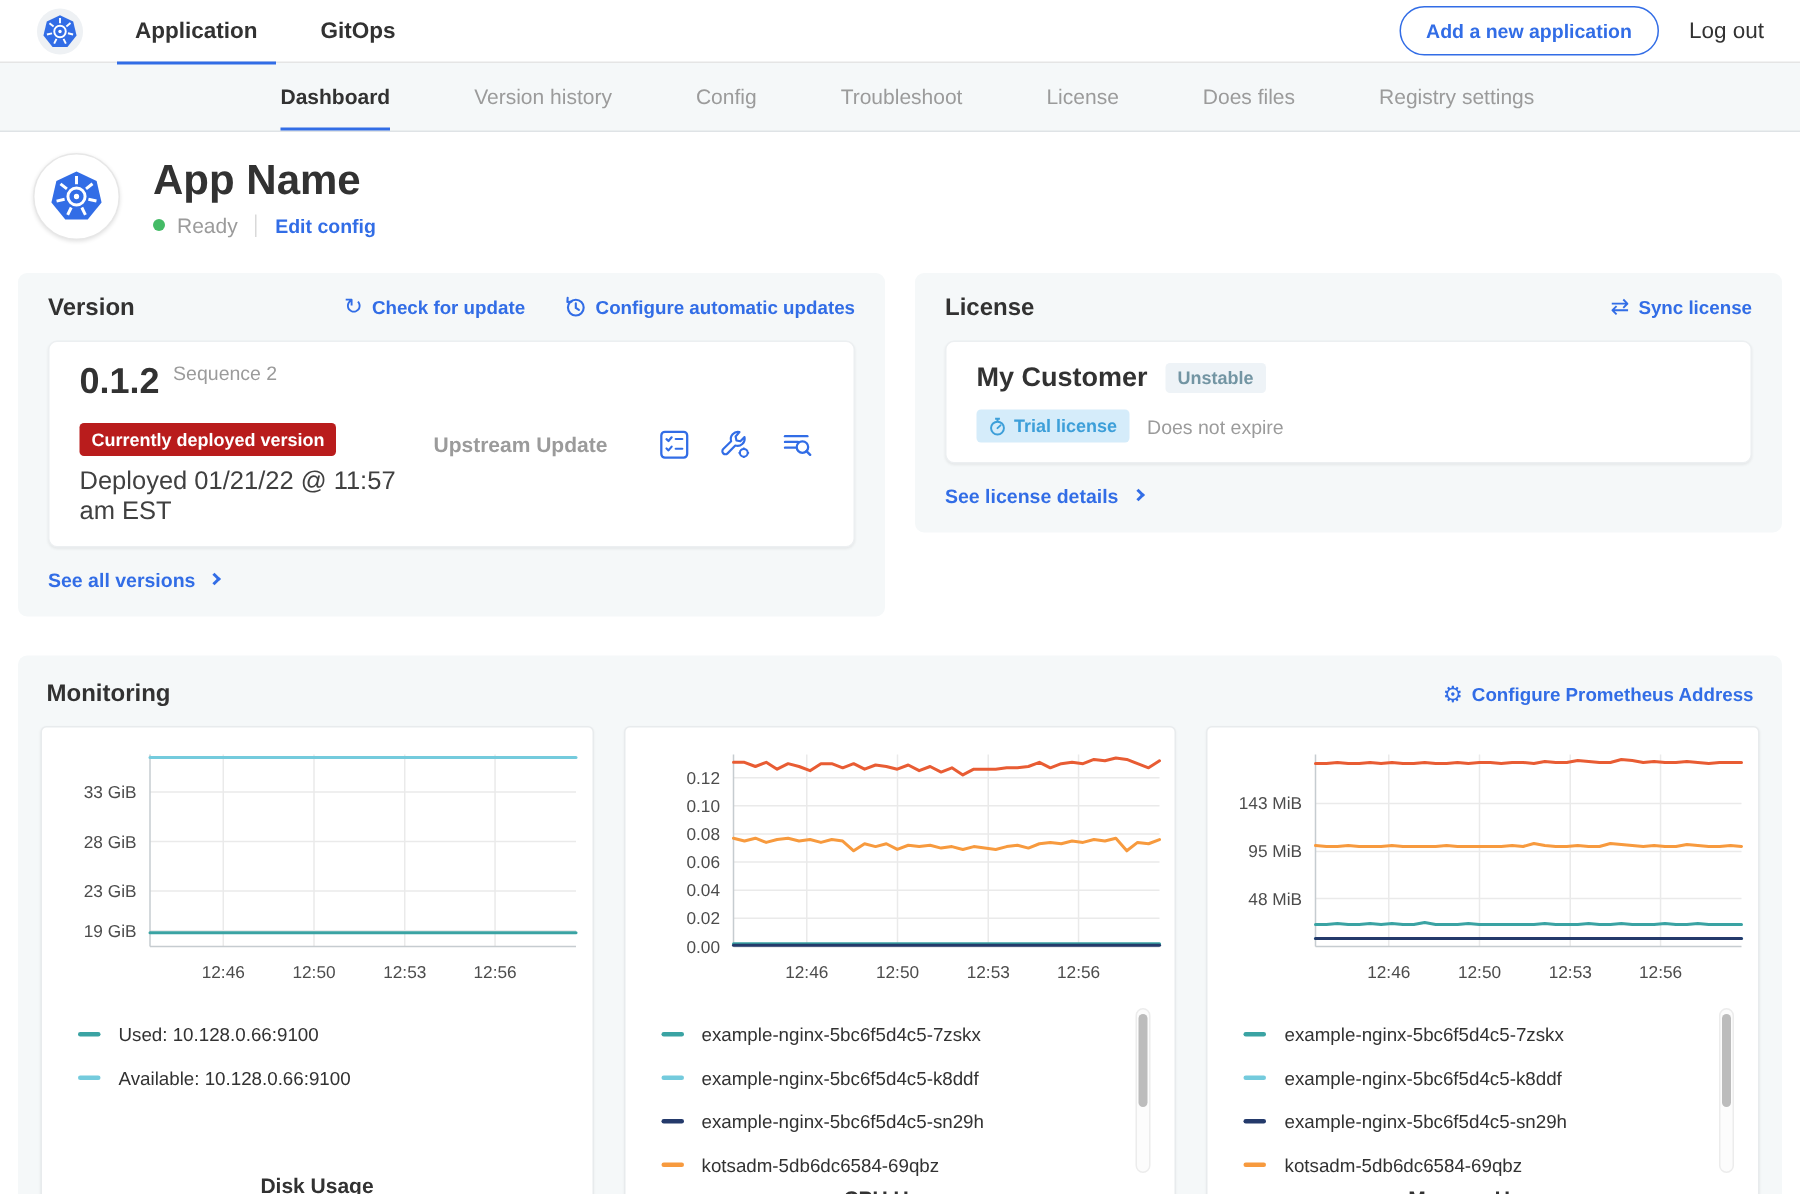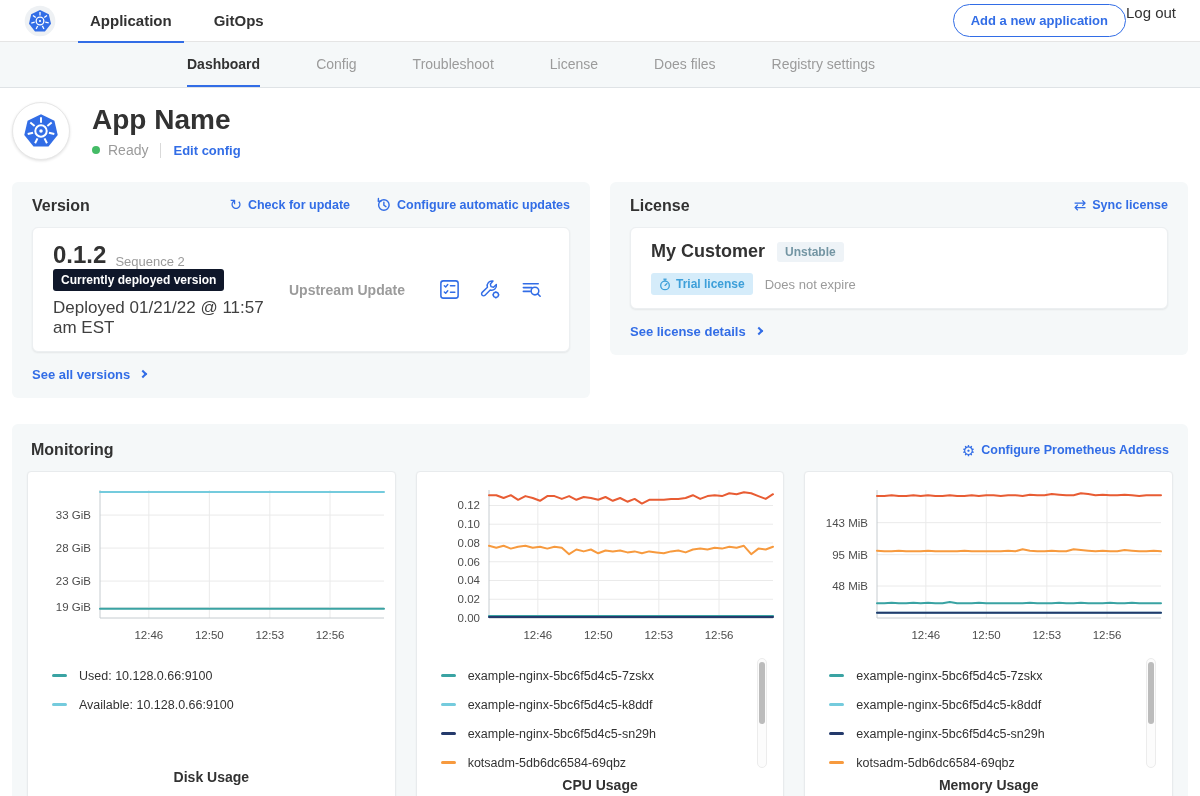--- a/index.html
+++ b/index.html
@@ -8,52 +8,52 @@
     width:1200px; height:796px; overflow:hidden;
     background:#ffffff; color:#323232;
     font-family:"Liberation Sans", sans-serif;
   }
   
   .topnav { height:42px; display:flex; align-items:center; padding:0 14px 0 24px; border-bottom:1px solid #e5e5e5; background:#fff; }
   .k8s-logo-sm { width:32px; height:32px; flex:0 0 auto; }
   .topnav-tabs { display:flex; height:42px; margin-left:22px;justify-content:center; }
   .ttab { padding:0 12px; margin-right:18px; display:flex; align-items:center; font-size:15px; font-weight:700; color:#323232; position:relative; cursor:pointer; }
   .ttab.active::after { content:""; position:absolute; left:0; right:0; bottom:-1px; height:2px; background:#326de6; }
-  .topnav-right { margin-left:auto; display:flex; align-items:flex-start; }
+  .topnav-right { margin-left:auto; display:flex; align-items:center; gap:20px; }
   .add-app-btn { border:1px solid #326de6; background:#fff; color:#326de6; font-family:inherit; font-size:13px; font-weight:700; padding:8px 17px; border-radius:17px; cursor:pointer; }
   .logout { font-size:15px; font-weight:500; color:#323232; padding-right:10px; cursor:pointer; }
   
   .subnav { height:46px; background:#f5f8f9; border-bottom:1px solid #dfe3e6; display:flex; padding-left:187px; }
   .subnav-item { display:flex; align-items:center; margin-right:56px; font-size:14px; color:#9b9b9b; font-weight:500; border-bottom:2px solid transparent; cursor:pointer; }
   .subnav-item.active { color:#323232; font-weight:700; border-bottom-color:#326de6; }
   
-  .app-header { display:flex; align-items:center; padding:14px 0 14px 12px; }
+  .app-header { display:flex; align-items:center; padding:14px 0 14px 22px; }
   .avatar { width:58px; height:58px; border-radius:50%; background:#fff; border:1px solid #e7e7e7; box-shadow:0 1px 3px rgba(0,0,0,.12); display:flex; align-items:center; justify-content:center; }
   .app-title-block { margin-left:22px; }
   .app-name { font-size:28px; font-weight:700; margin:0; color:#323232; }
   .status-row { display:flex; align-items:center; gap:8px; margin-top:6px; }
   .status-dot { width:8px; height:8px; border-radius:50%; background:#44bb66; }
   .status-text { font-size:14px; color:#9b9b9b; }
   .vdiv { width:1px; height:15px; background:#d9d9d9; margin:0 4px; }
   .edit-config { font-size:13px; font-weight:700; color:#326de6; cursor:pointer; }
   
   .cards-row { display:flex; gap:20px; margin:8px 12px 0; align-items:flex-start; }
   .card { flex:1; background:#f5f8f9; border-radius:6px; padding:15px 20px; }
   .card-head { display:flex; align-items:flex-start; margin-bottom:12px; }
   .card-title { font-size:16px; font-weight:700; color:#323232; }
   .head-links { margin-left:auto; display:flex; gap:26px; align-items:center; }
   .blue-link { color:#326de6; font-size:12.5px; font-weight:700; display:inline-flex; align-items:center; gap:6px; cursor:pointer; }
   .glyph-icon { font-size:15px; line-height:1; font-weight:400; }
   .inner-card { background:#fff; border-radius:6px; border:1px solid #eceff1; box-shadow:0 1px 2px rgba(0,0,0,.07); padding:13px 20px; }
   .version-inner { display:flex; align-items:stretch; }
   .v-left { width:218px; }
-  .v-line1 { display:flex; align-items:flex-end; gap:9px; }
+  .v-line1 { display:flex; align-items:flex-start; gap:9px; }
   .v-number { font-size:24px; font-weight:800; color:#323232; }
   .v-seq { font-size:13px; color:#9b9b9b; }
-  .badge-green { display:inline-block; margin-top:0; background:#0f172a; color:#fff; font-size:12px; font-weight:700; padding:4px 8px; border-radius:3px; }
+  .badge-green { display:inline-block; margin-top:13px; background:#b91c1c; color:#fff; font-size:12px; font-weight:700; padding:4px 8px; border-radius:3px; }
   .v-deployed { margin-top:7px; font-size:17px; color:#404040; }
   .v-source { align-self:center; margin-left:18px; font-size:14px; font-weight:700; color:#9b9b9b; }
   .v-icons { margin-left:auto; align-self:center; display:flex; gap:18px; padding-right:6px; }
   .v-icons svg { cursor:pointer; }
   .card-footer-link { margin-top:13px; }
   .chev { display:inline-block; width:6px; height:6px; border-top:2px solid #326de6; border-right:2px solid #326de6; transform:rotate(45deg); margin-left:4px; margin-bottom:1px; }
   .license-line1 { display:flex; align-items:center; }
   .customer-name { font-size:18px; font-weight:700; color:#323232; }
   .badge-muted { margin-left:12px; background:#eef3f7; color:#7395a3; font-size:12px; font-weight:600; padding:3px 8px; border-radius:3px; }
   .license-line2 { display:flex; align-items:center; margin-top:11px; }
@@ -102,20 +102,21 @@
     <div class="ttab">GitOps</div>
   </nav>
   <div class="topnav-right">
     <button class="add-app-btn">Add a new application</button>
     <div class="logout">Log out</div>
   </div>
 </header>
 
 <nav class="subnav">
   <div class="subnav-item active">Dashboard</div>
+  <div class="subnav-item">Version history</div>
   <div class="subnav-item">Config</div>
   <div class="subnav-item">Troubleshoot</div>
   <div class="subnav-item">License</div>
   <div class="subnav-item">Does files</div>
   <div class="subnav-item">Registry settings</div>
 </nav>
 
 <section class="app-header">
   <div class="avatar">
     <svg viewBox="0 0 100 100" width="44" height="44">

